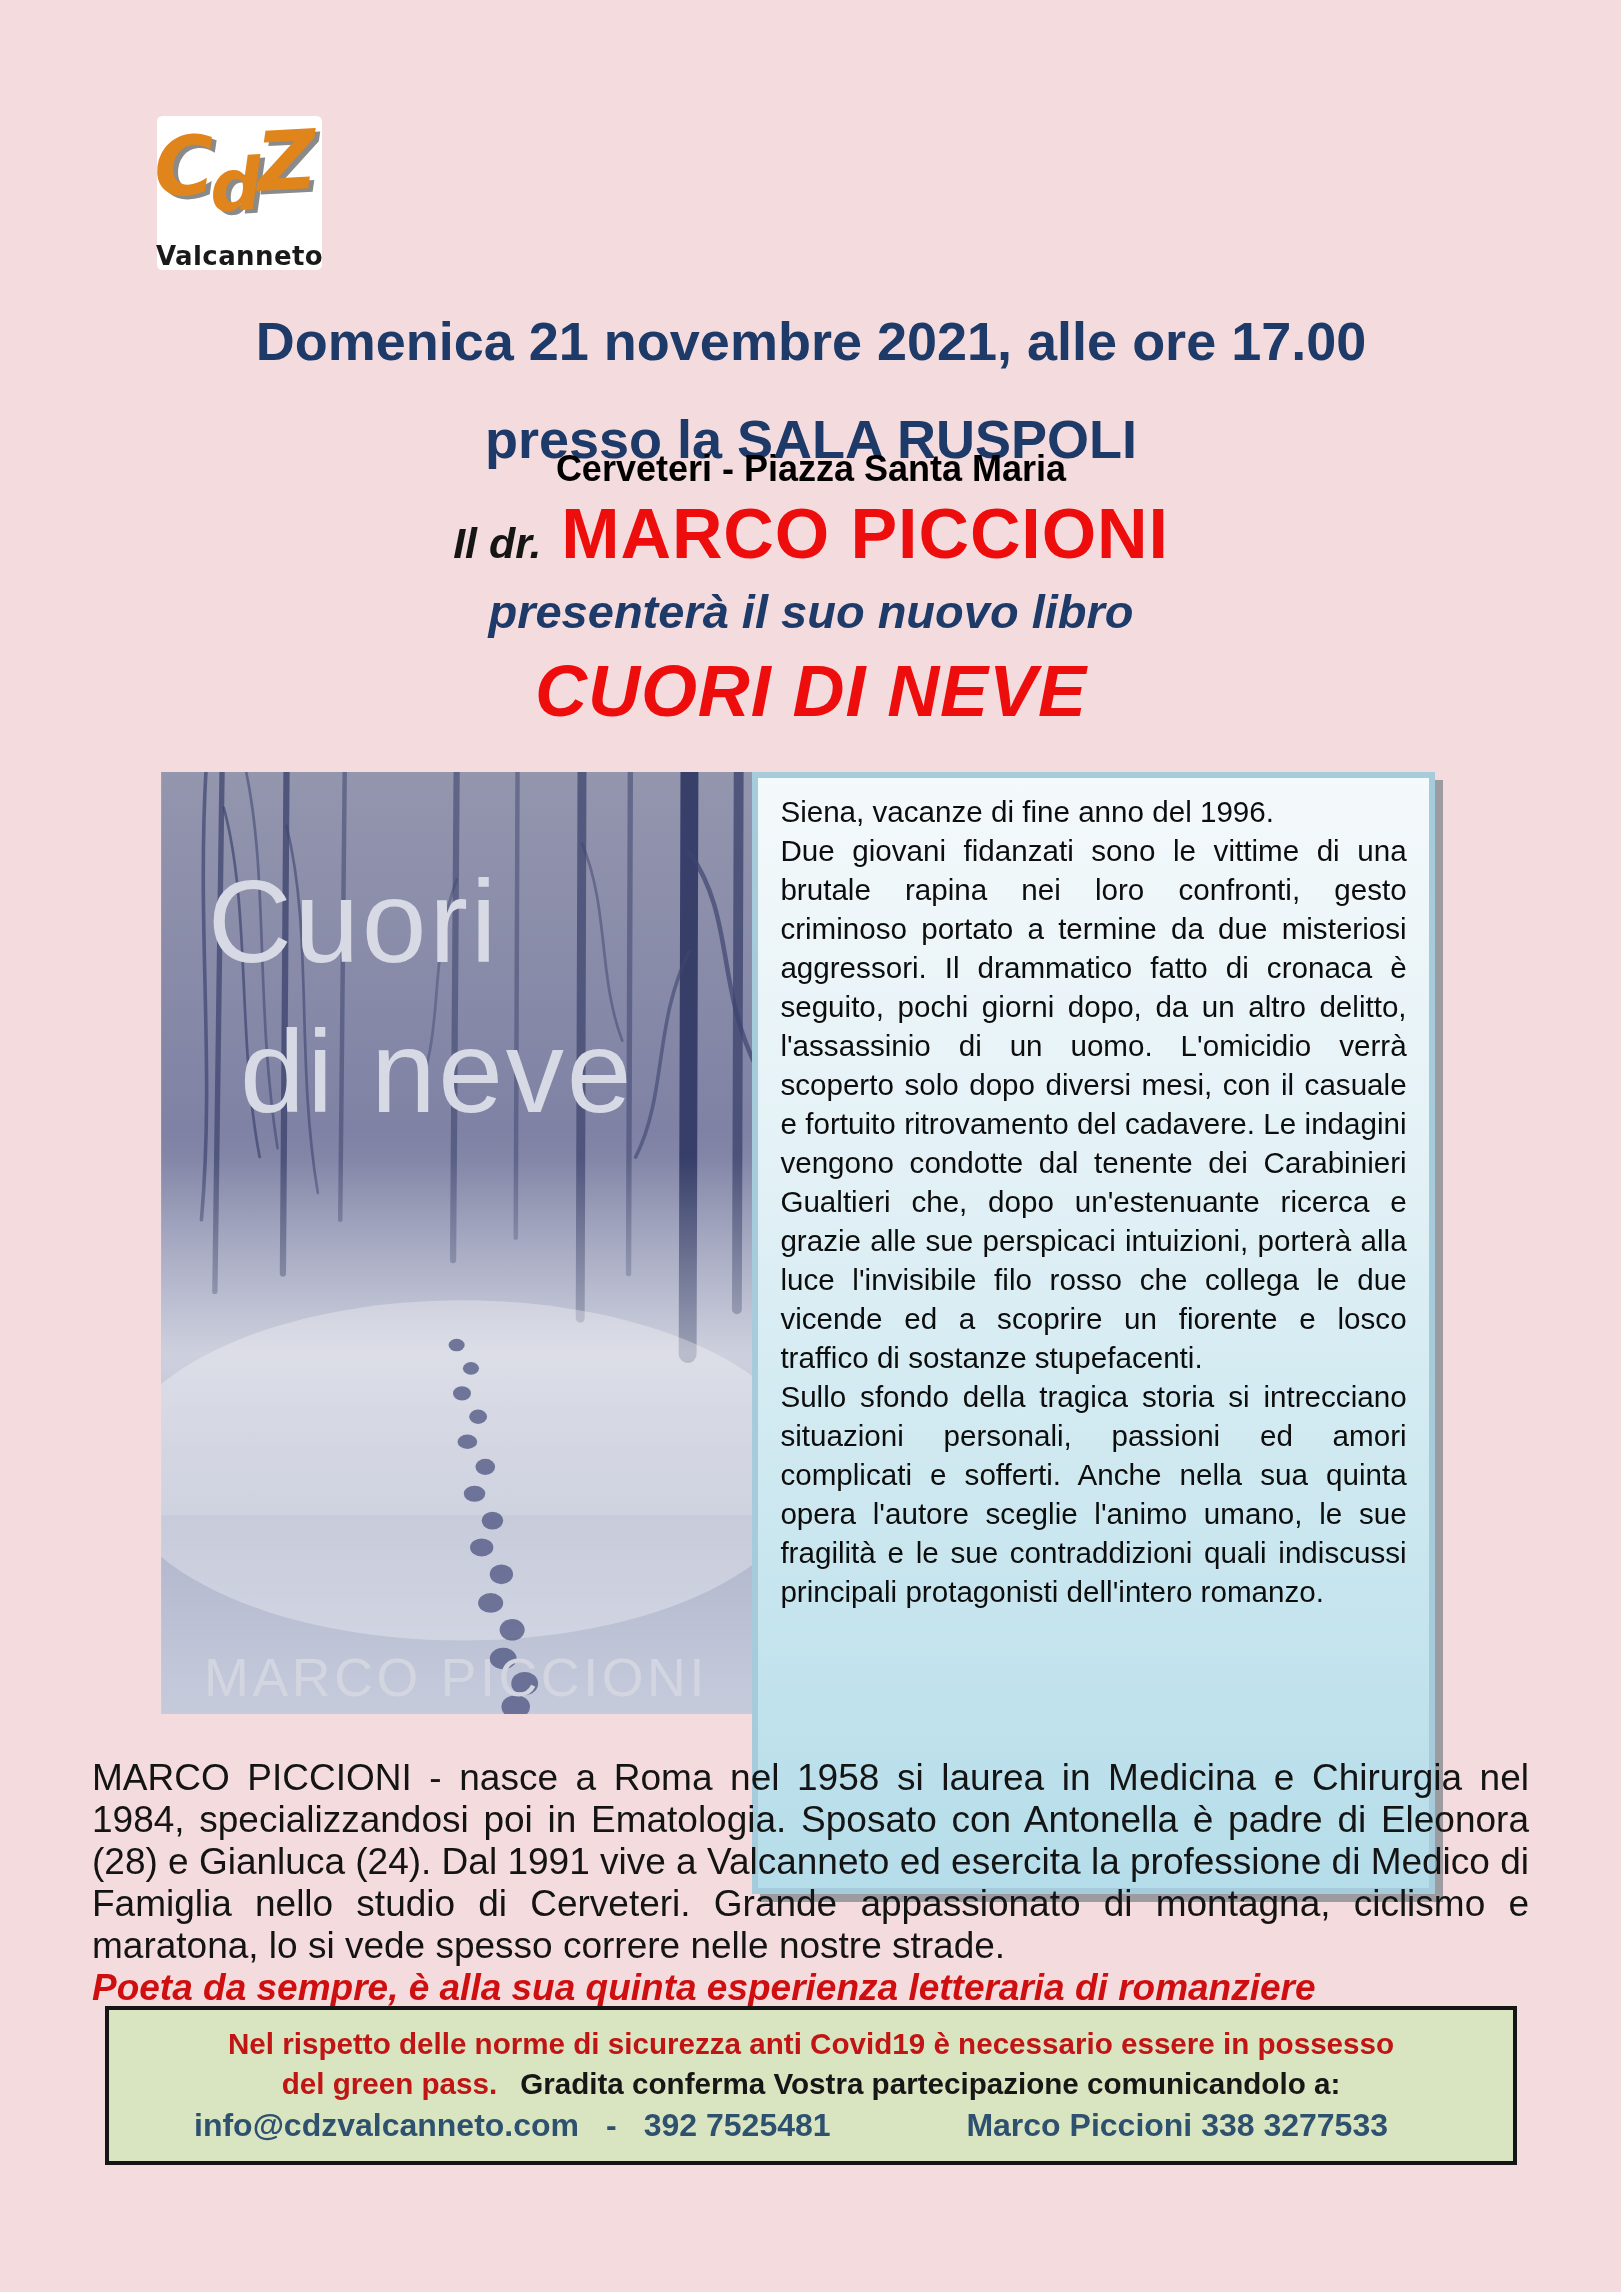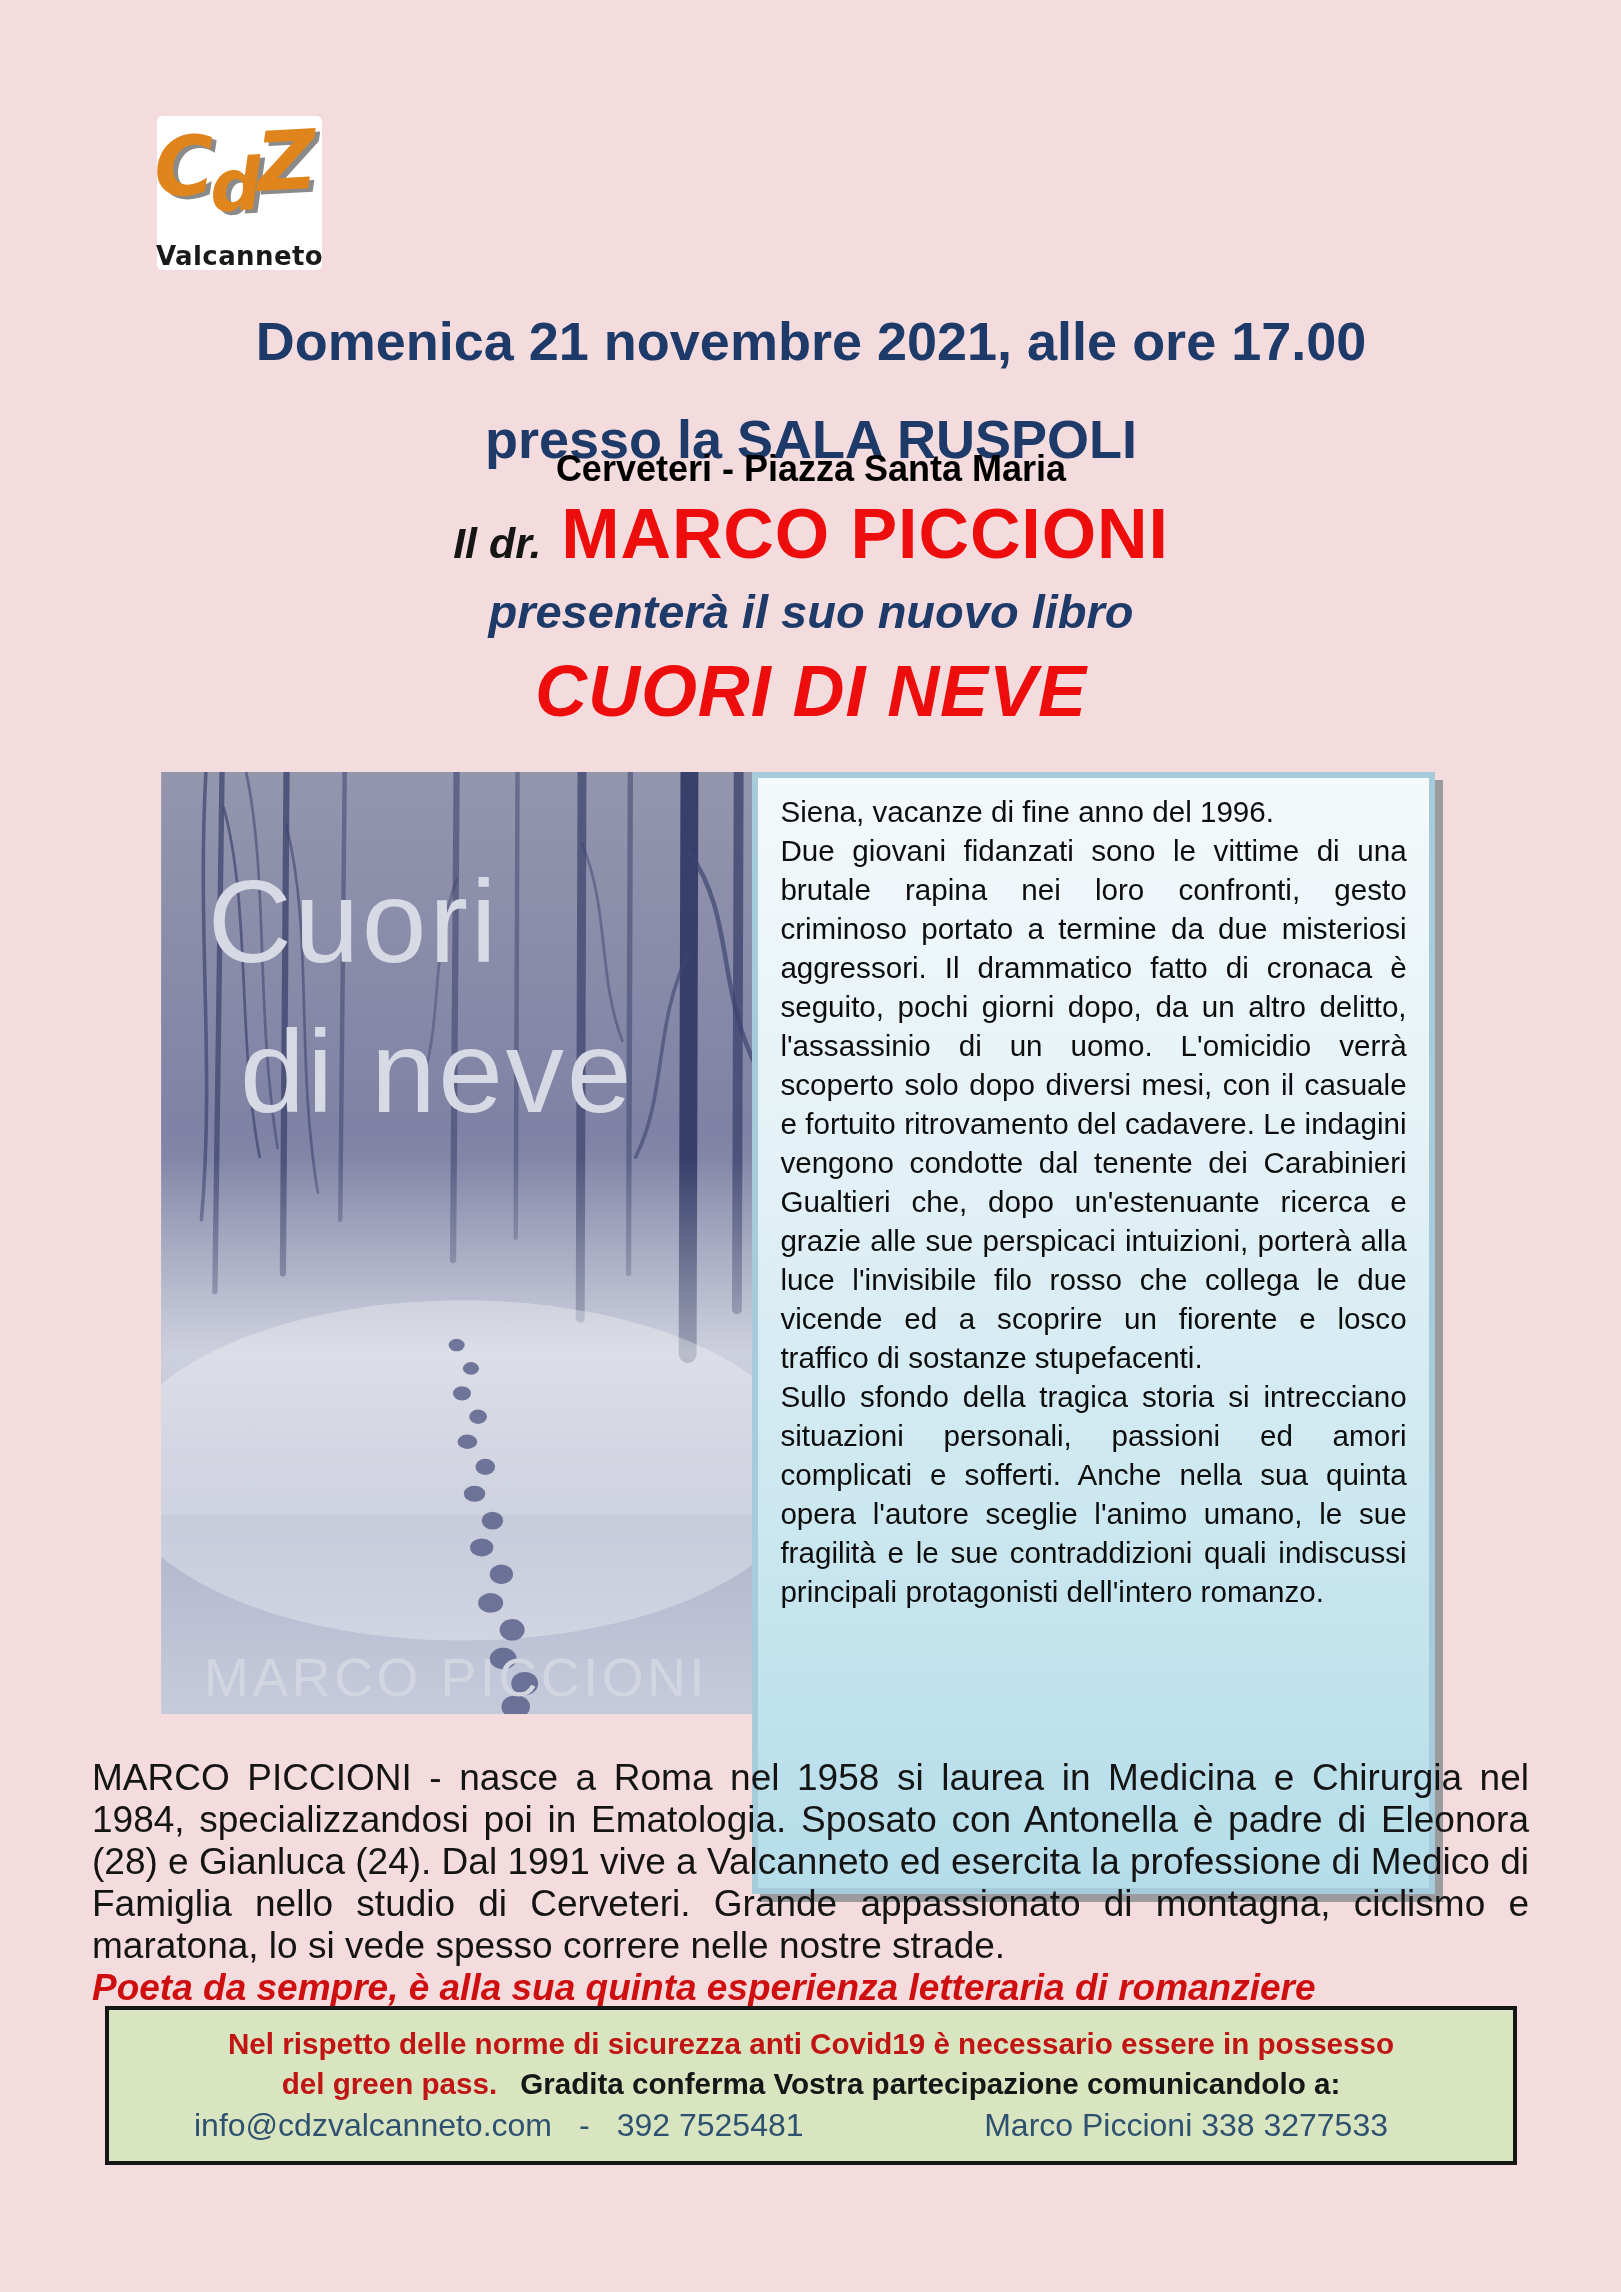--- a/index.html
+++ b/index.html
@@ -81,21 +81,21 @@
     position:absolute;left:105px;top:2006px;width:1412px;height:159px;
     box-sizing:border-box;background:#d9e5c0;border:4.5px solid #161616;
     display:flex;flex-direction:column;justify-content:center;gap:6.3px;
     padding:3.6px 0;
   }
   .covid-line1{text-align:center;font-size:29.6px;font-weight:bold;color:#c11414;white-space:nowrap;}
   .covid-line2{text-align:center;font-size:29.6px;font-weight:bold;color:#161616;white-space:nowrap;}
   .covid-line2 .greenpass{color:#c11414;margin-right:23px;}
   .covid-line3{
     display:flex;justify-content:space-between;align-items:center;
-    padding:0 125px 0 85px;font-size:32px;font-weight:normal;color:#2e5170;white-space:nowrap;gap:39px;
+    padding:0 125px 0 85px;font-size:32px;font-weight:bold;color:#2e5170;white-space:nowrap;gap:39px;
   }
   .covid-sep{margin:0 27px;}
 </style>
 </head>
 <body>
 
 <div class="page">
 
   <div class="logo">
     <div class="logo-monogram">

